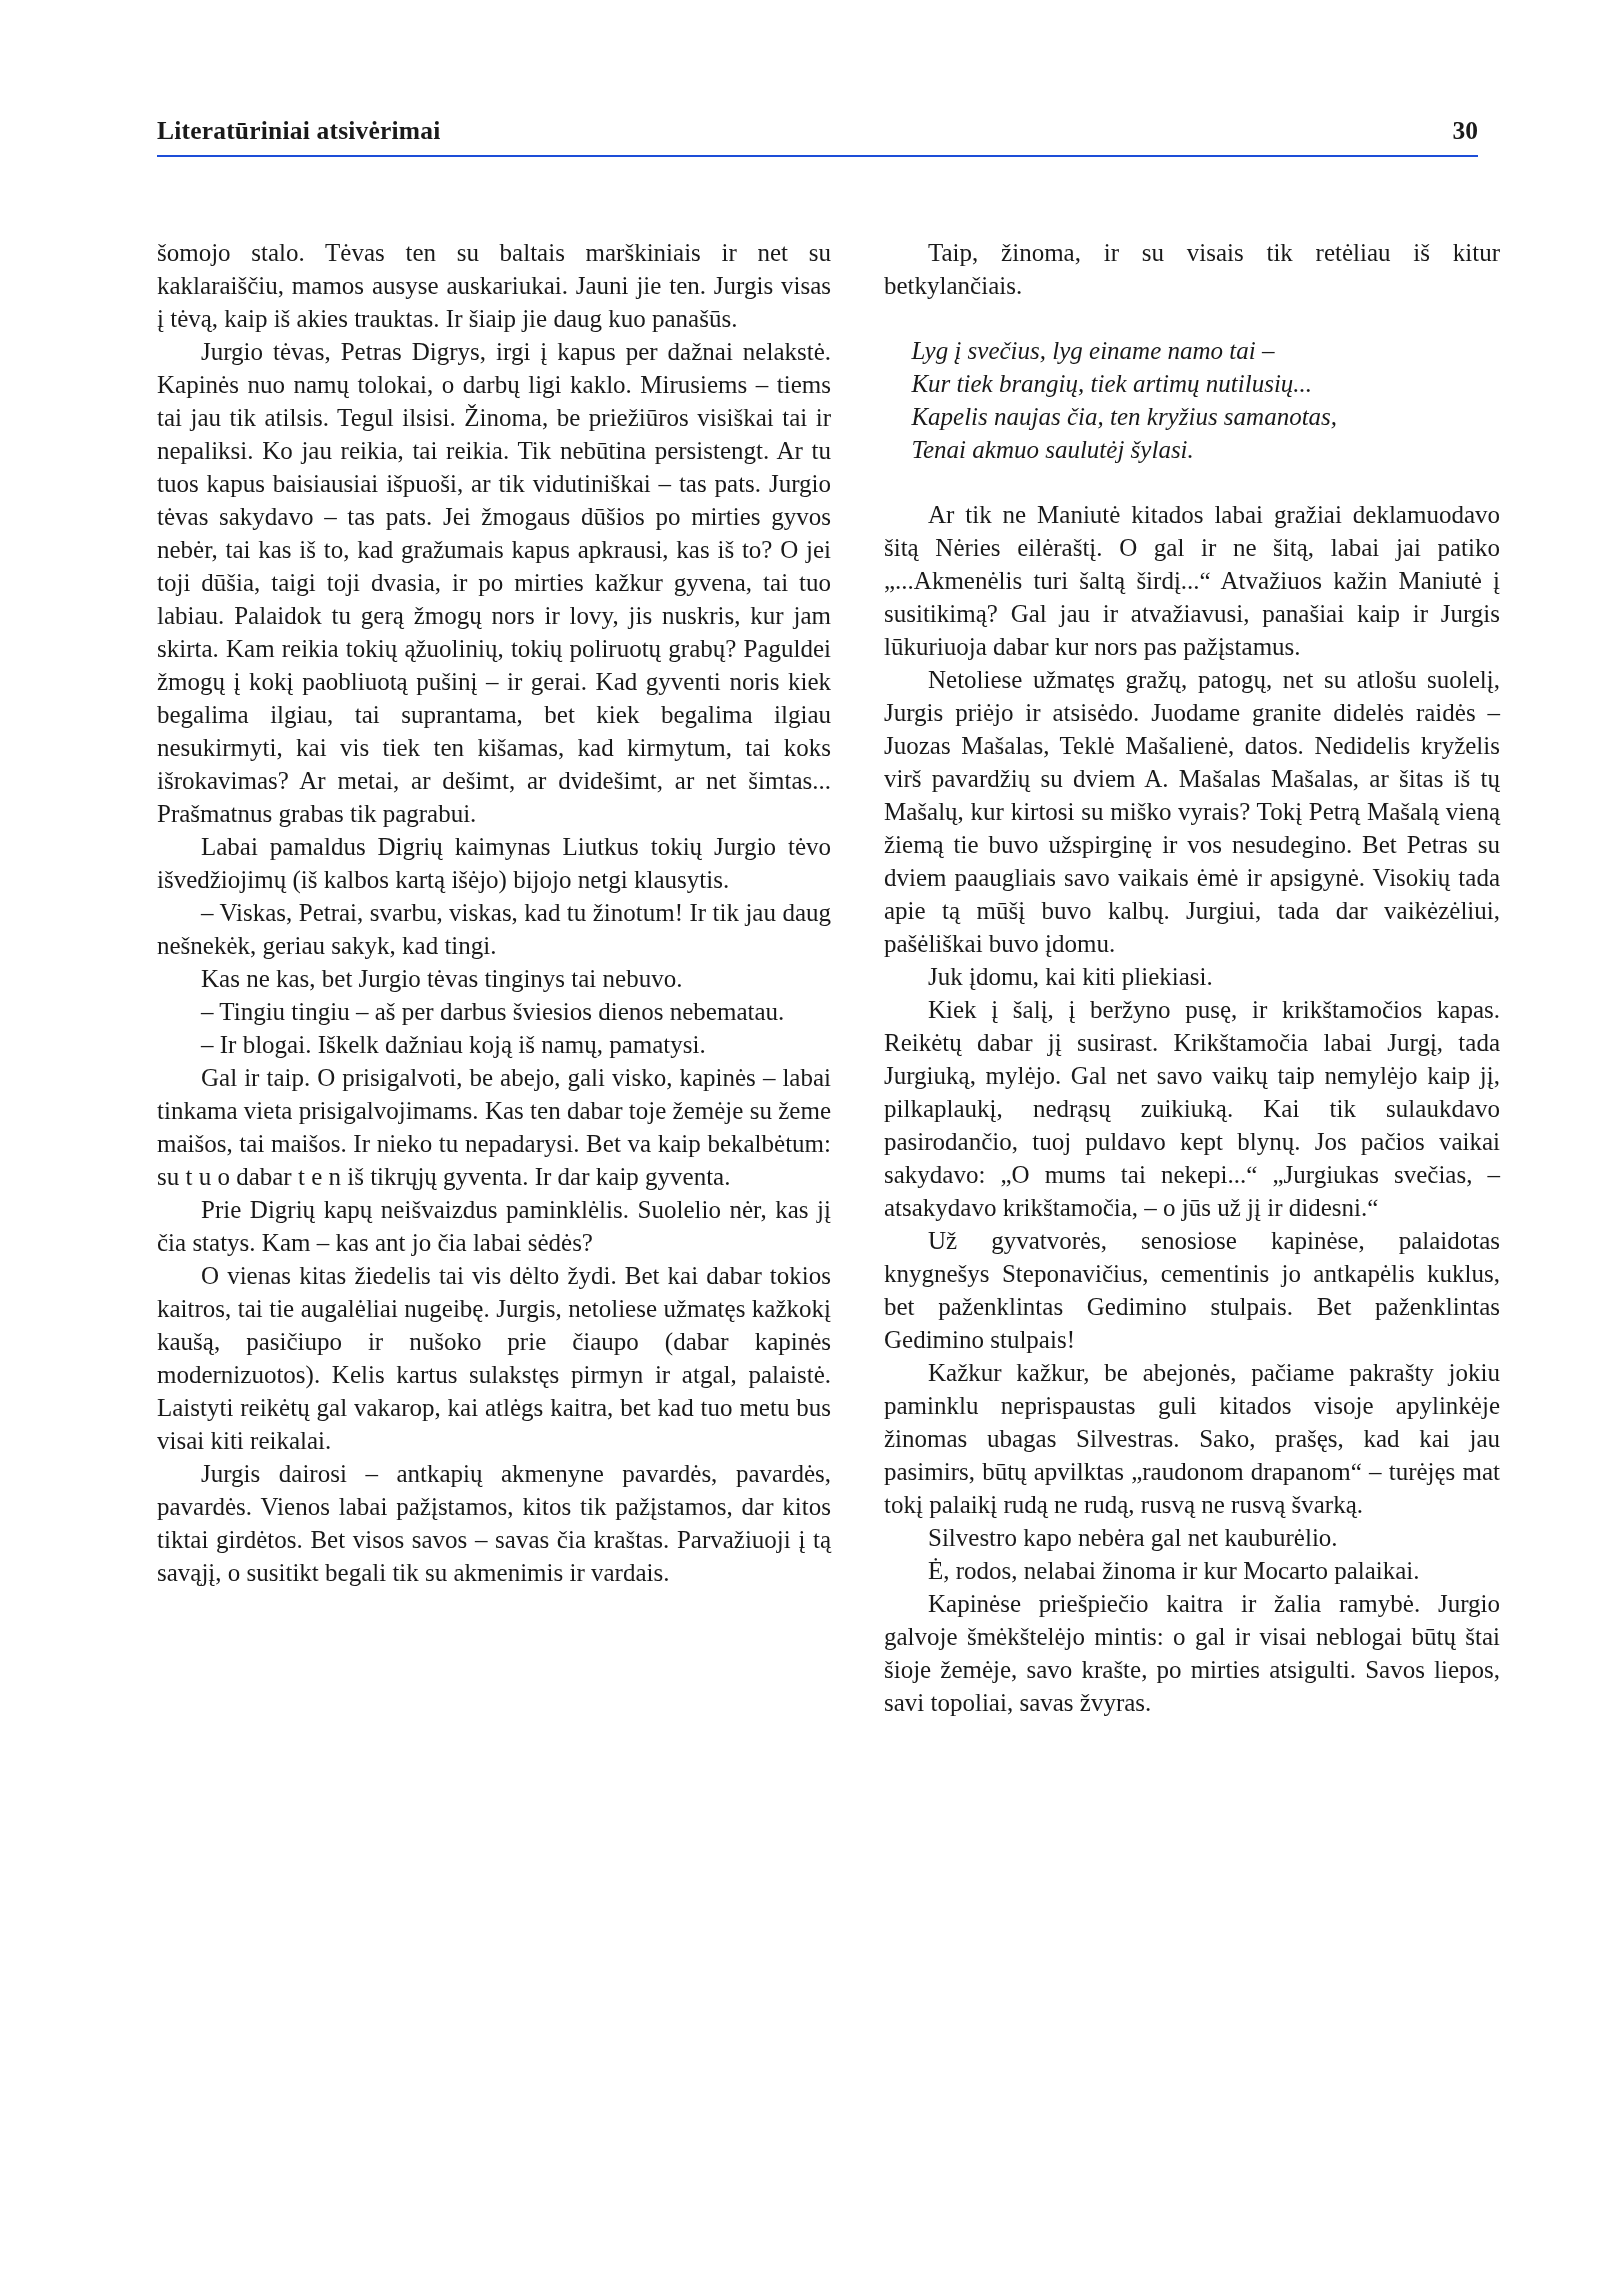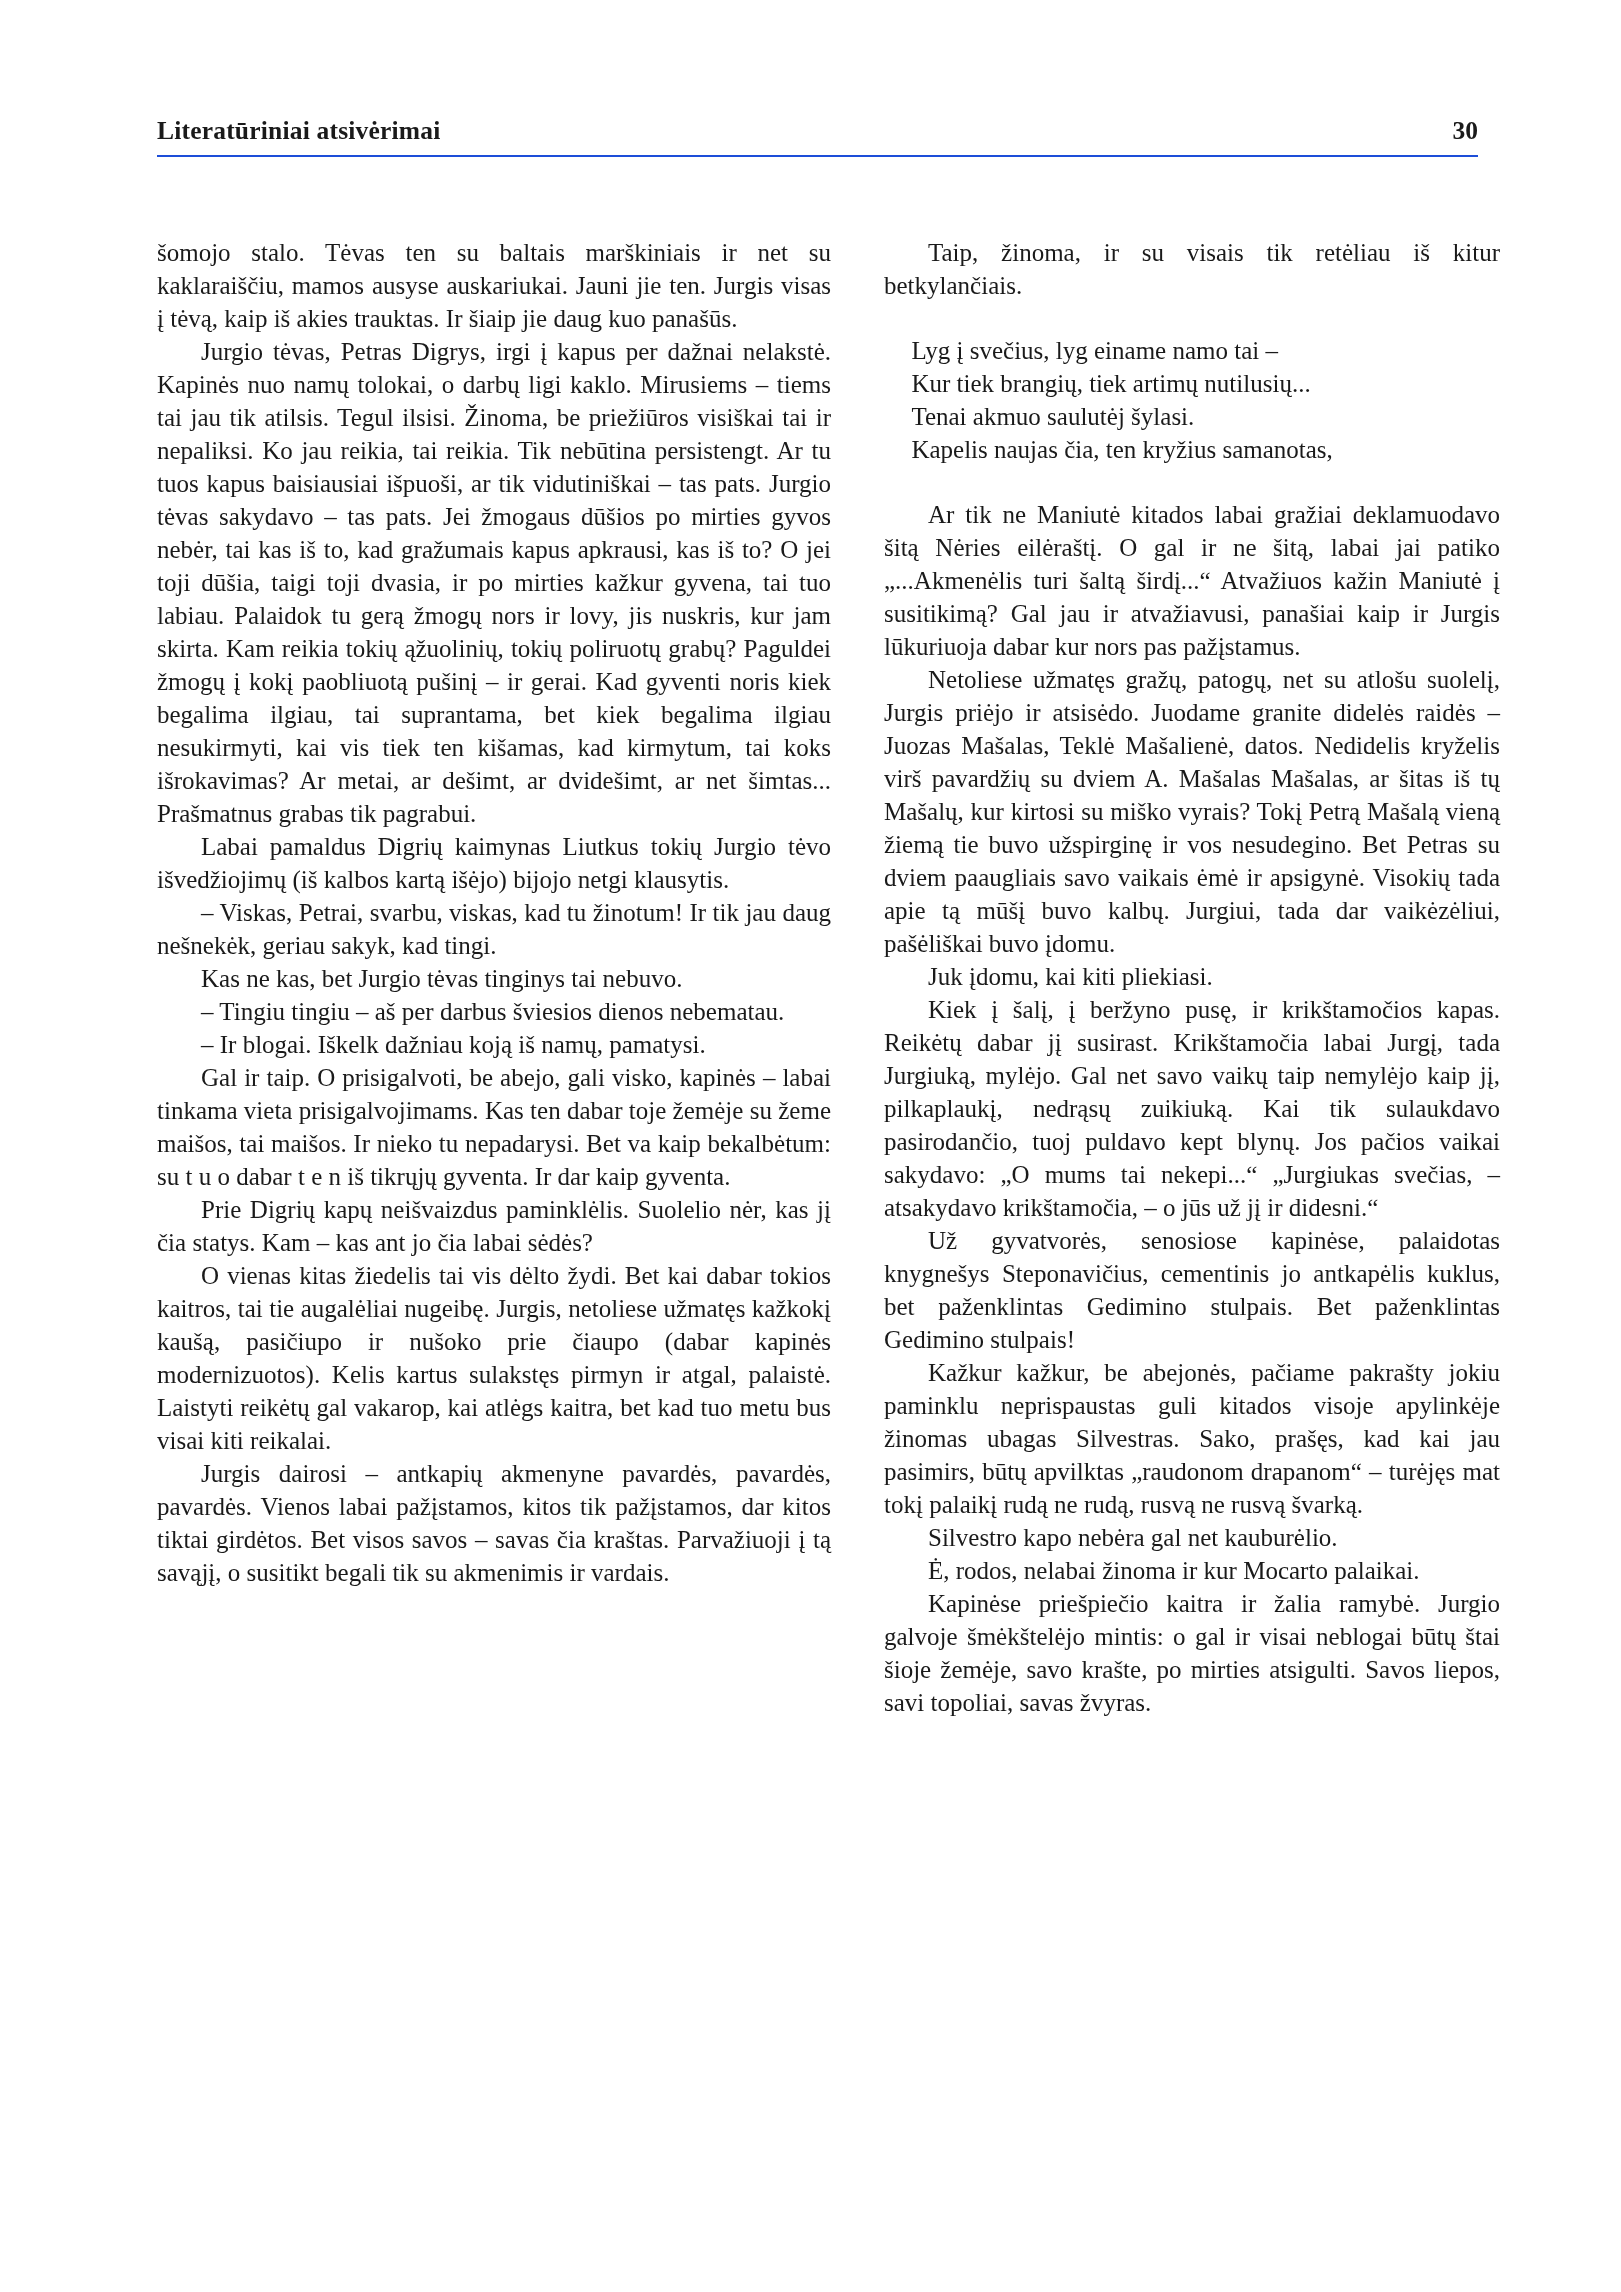--- a/index.html
+++ b/index.html
@@ -10,21 +10,21 @@
   .header .title { position: absolute; left: 0; top: 0; font-weight: bold; font-size: 25.5px;
                    letter-spacing: 0.2px; }
   .header .page-num { position: absolute; right: 0; top: 0; font-weight: bold; font-size: 25.5px; }
   .col { position: absolute; top: 188px; font-size: 25px; line-height: 33px;
          text-align: justify; hyphens: manual; }
   .col.left { left: 157px; width: 674px; }
   .col.right { left: 884px; width: 616px; margin-top: 48px; }
   .col p { margin: 0; text-indent: 44px; }
   .col p.noindent { text-indent: 0; margin-top: 48px; }
   .poem { margin: 32px 0 32px 0; padding-left: 27.4px; text-align: left; }
-  .poem .line { display: block; }
+  .poem .line { display: block; font-style: italic; }
 </style>
 </head>
 <body>
 
 <div class="header">
   <span class="title">Literatūriniai atsivėrimai</span>
   <span class="page-num">30</span>
 </div>
 
 <div class="col left">
@@ -39,22 +39,22 @@
   <p>Prie Digrių kapų neišvaizdus paminklėlis. Suolelio nėr, kas jį čia statys. Kam – kas ant jo čia labai sėdės?</p>
   <p>O vienas kitas žiedelis tai vis dėlto žydi. Bet kai dabar tokios kaitros, tai  tie augalėliai nugeibę. Jurgis, netoliese užmatęs kažkokį kaušą, pasičiupo ir nušoko prie čiaupo (dabar kapinės modernizuotos). Kelis kartus sulakstęs pirmyn ir atgal, palaistė. Laistyti reikėtų gal vakarop, kai atlėgs kaitra, bet kad tuo metu bus visai kiti reikalai.</p>
   <p>Jurgis dairosi – antkapių akmenyne pavardės, pavardės, pavardės. Vienos labai pažįstamos, kitos tik pažįstamos, dar kitos tiktai girdėtos. Bet visos savos – savas čia kraštas. Parvažiuoji į tą savąjį, o susitikt begali tik su akmenimis ir vardais.</p>
 </div>
 
 <div class="col right">
   <p>Taip, žinoma, ir su visais tik retėliau iš kitur betkylančiais.</p>
   <div class="poem">
     <span class="line">Lyg į svečius, lyg einame namo tai –</span>
     <span class="line">Kur tiek brangių, tiek artimų nutilusių...</span>
+    <span class="line">Kapelis naujas čia, ten kryžius samanotas,</span>
     <span class="line">Tenai akmuo saulutėj šylasi.</span>
-    <span class="line">Kapelis naujas čia, ten kryžius samanotas,</span>
   </div>
   <p>Ar tik ne Maniutė kitados labai gražiai deklamuodavo šitą Nėries eilėraštį. O gal ir ne šitą, labai jai patiko  „...Akmenėlis turi šaltą širdį...“ Atvažiuos kažin Maniutė į susitikimą? Gal jau ir atvažiavusi, panašiai kaip ir Jurgis lūkuriuoja dabar kur nors pas pažįstamus.</p>
   <p>Netoliese užmatęs gražų, patogų, net su atlošu suolelį, Jurgis priėjo ir atsisėdo. Juodame granite didelės raidės – Juozas Mašalas, Teklė Mašalienė, datos. Nedidelis kryželis virš pavardžių su dviem A. Mašalas Mašalas, ar šitas iš tų Mašalų, kur kirtosi su miško vyrais? Tokį Petrą Mašalą vieną žiemą tie buvo užspirginę ir vos nesudegino. Bet Petras su dviem paaugliais savo vaikais ėmė ir apsigynė. Visokių tada apie tą mūšį buvo kalbų. Jurgiui, tada dar vaikėzėliui, pašėliškai buvo įdomu.</p>
   <p>Juk įdomu, kai kiti pliekiasi.</p>
   <p>Kiek į šalį, į beržyno pusę, ir krikštamočios kapas. Reikėtų dabar jį susirast. Krikštamočia labai Jurgį, tada Jurgiuką, mylėjo. Gal net savo vaikų taip nemylėjo kaip jį, pilkaplaukį, nedrąsų zuikiuką.  Kai tik sulaukdavo pasirodančio, tuoj puldavo kept blynų. Jos pačios vaikai sakydavo: „O mums tai nekepi...“ „Jurgiukas svečias, – atsakydavo krikštamočia, – o jūs už jį  ir didesni.“</p>
   <p>Už gyvatvorės, senosiose kapinėse, palaidotas knygnešys Steponavičius, cementinis jo antkapėlis kuklus, bet paženklintas Gedimino stulpais. Bet paženklintas Gedimino stulpais!</p>
   <p>Kažkur kažkur, be abejonės, pačiame pakrašty jokiu paminklu neprispaustas guli kitados visoje apylinkėje žinomas ubagas Silvestras. Sako, prašęs, kad  kai jau pasimirs, būtų apvilktas „raudonom drapanom“ – turėjęs mat tokį palaikį rudą ne rudą, rusvą ne rusvą švarką.</p>
   <p>Silvestro kapo nebėra gal net kauburėlio.</p>
   <p>Ė, rodos, nelabai žinoma ir kur Mocarto palaikai.</p>
   <p>Kapinėse priešpiečio kaitra ir žalia ramybė. Jurgio galvoje šmėkštelėjo mintis: o gal ir visai neblogai būtų štai šioje žemėje, savo krašte, po mirties atsigulti. Savos liepos, savi topoliai, savas žvyras.</p>

